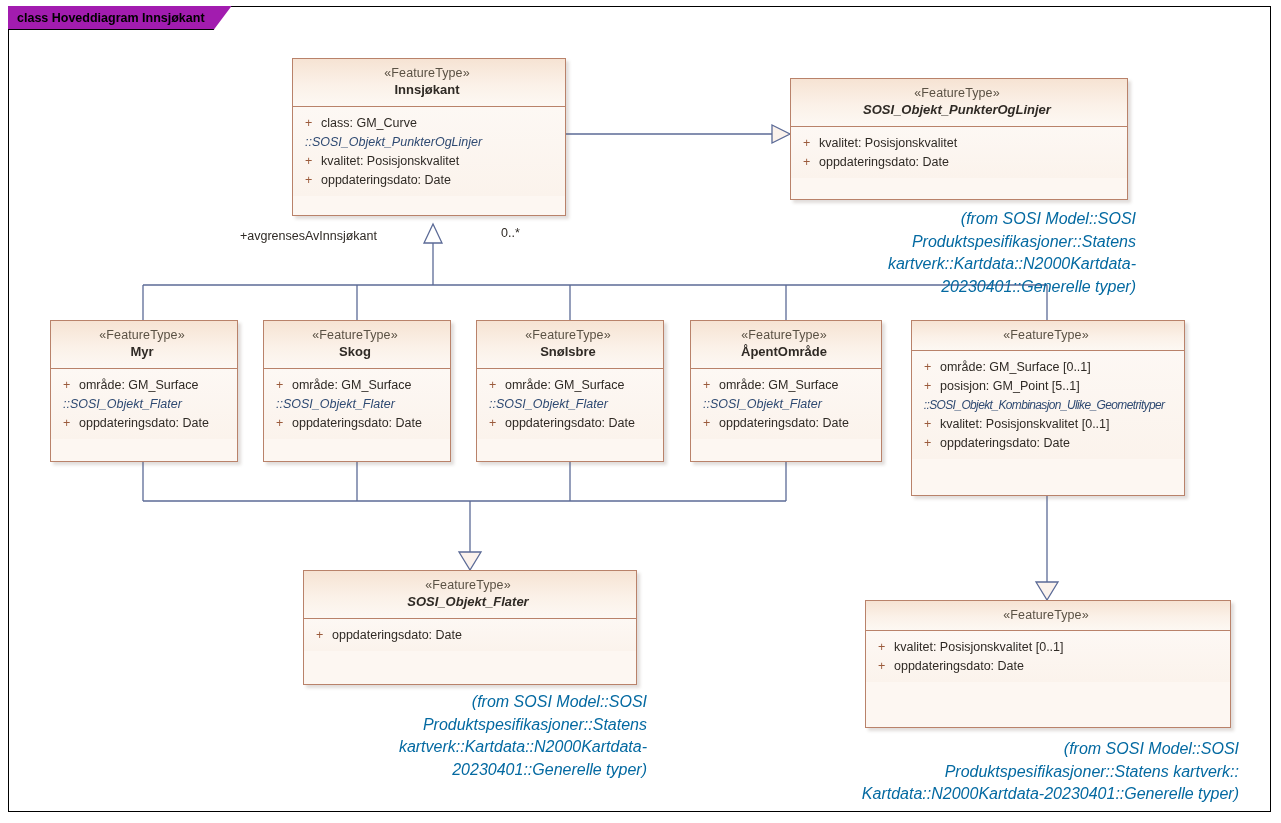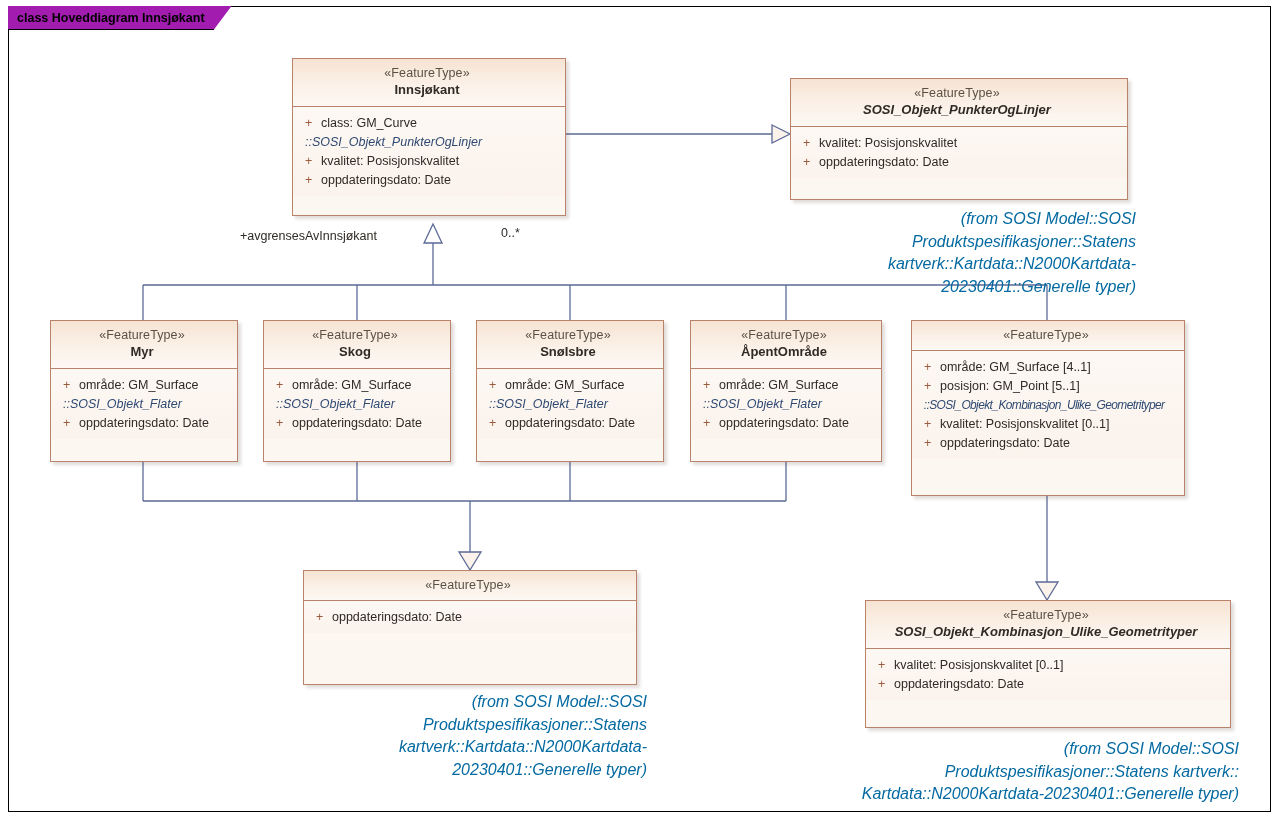--- a/index.html
+++ b/index.html
@@ -312,55 +312,55 @@
     </div>
   </div>
 
   <div class="cls" style="left:911px; top:320px; width:274px; height:176px;">
     <div class="cls-head">
       <div class="stereo">«FeatureType»</div>
     </div>
     <div class="cls-body">
       <div class="attr">
         <span class="vis">+</span>
-        <span class="txt">område: GM_Surface [4..1]</span>
+        <span class="txt">område: GM_Surface [0..1]</span>
       </div>
       <div class="attr">
         <span class="vis">+</span>
         <span class="txt">posisjon: GM_Point [5..1]</span>
       </div>
       <div class="inherit squeeze">::SOSI_Objekt_Kombinasjon_Ulike_Geometrityper</div>
       <div class="attr">
         <span class="vis">+</span>
         <span class="txt">kvalitet: Posisjonskvalitet [0..1]</span>
       </div>
       <div class="attr">
         <span class="vis">+</span>
         <span class="txt">oppdateringsdato: Date</span>
       </div>
     </div>
   </div>
 
   <div class="cls" style="left:303px; top:570px; width:334px; height:115px;">
     <div class="cls-head">
       <div class="stereo">«FeatureType»</div>
+      <div class="cname abstract">SOSI_Objekt_Flater</div>
     </div>
     <div class="cls-body">
       <div class="attr">
         <span class="vis">+</span>
         <span class="txt">oppdateringsdato: Date</span>
       </div>
     </div>
   </div>
   <div class="pkgnote" style="left:303px; top:691px; width:344px;">(from SOSI Model::SOSI Produktspesifikasjoner::Statens kartverk::Kartdata::N2000Kartdata-20230401::Generelle typer)</div>
 
   <div class="cls" style="left:865px; top:600px; width:366px; height:128px;">
     <div class="cls-head">
       <div class="stereo">«FeatureType»</div>
-      <div class="cname abstract">SOSI_Objekt_Kombinasjon_Ulike_Geometrityper</div>
     </div>
     <div class="cls-body">
       <div class="attr">
         <span class="vis">+</span>
         <span class="txt">kvalitet: Posisjonskvalitet [0..1]</span>
       </div>
       <div class="attr">
         <span class="vis">+</span>
         <span class="txt">oppdateringsdato: Date</span>
       </div>

